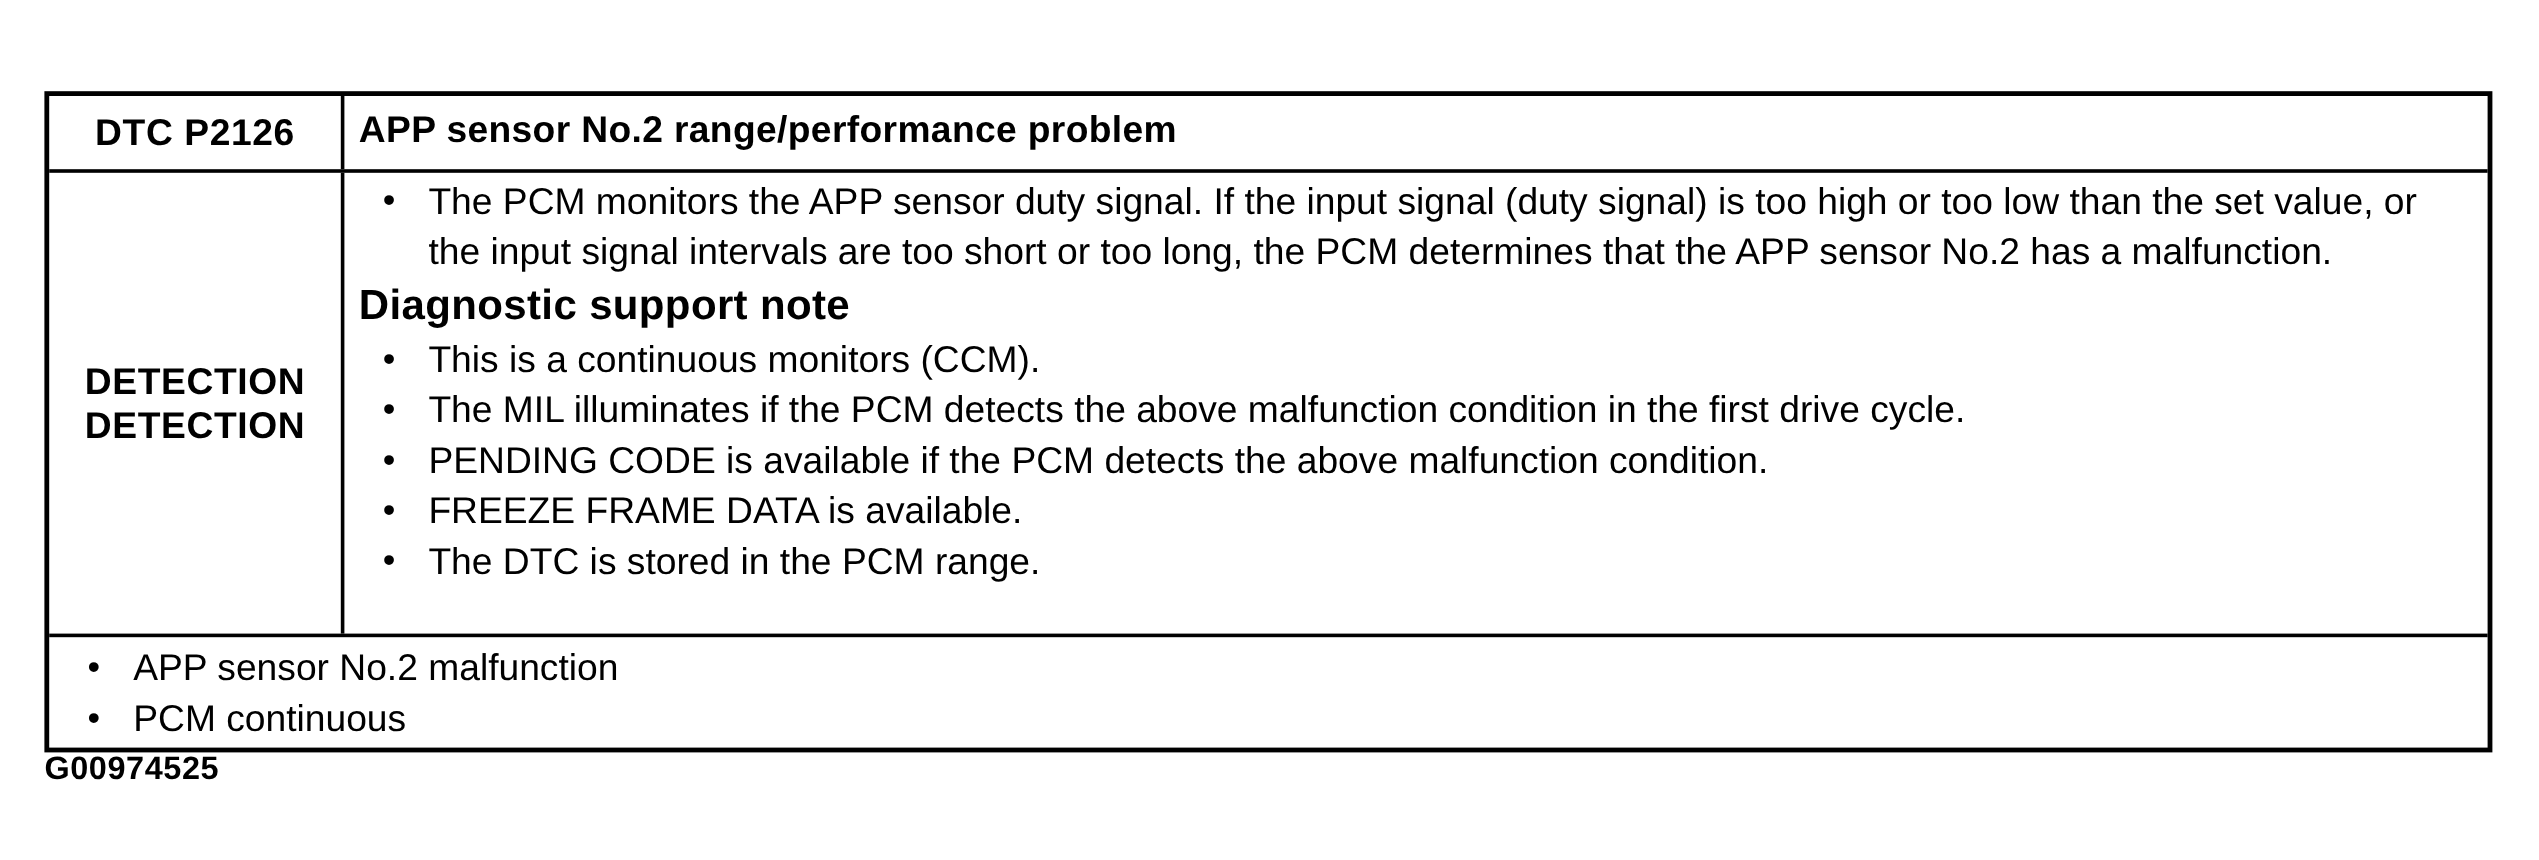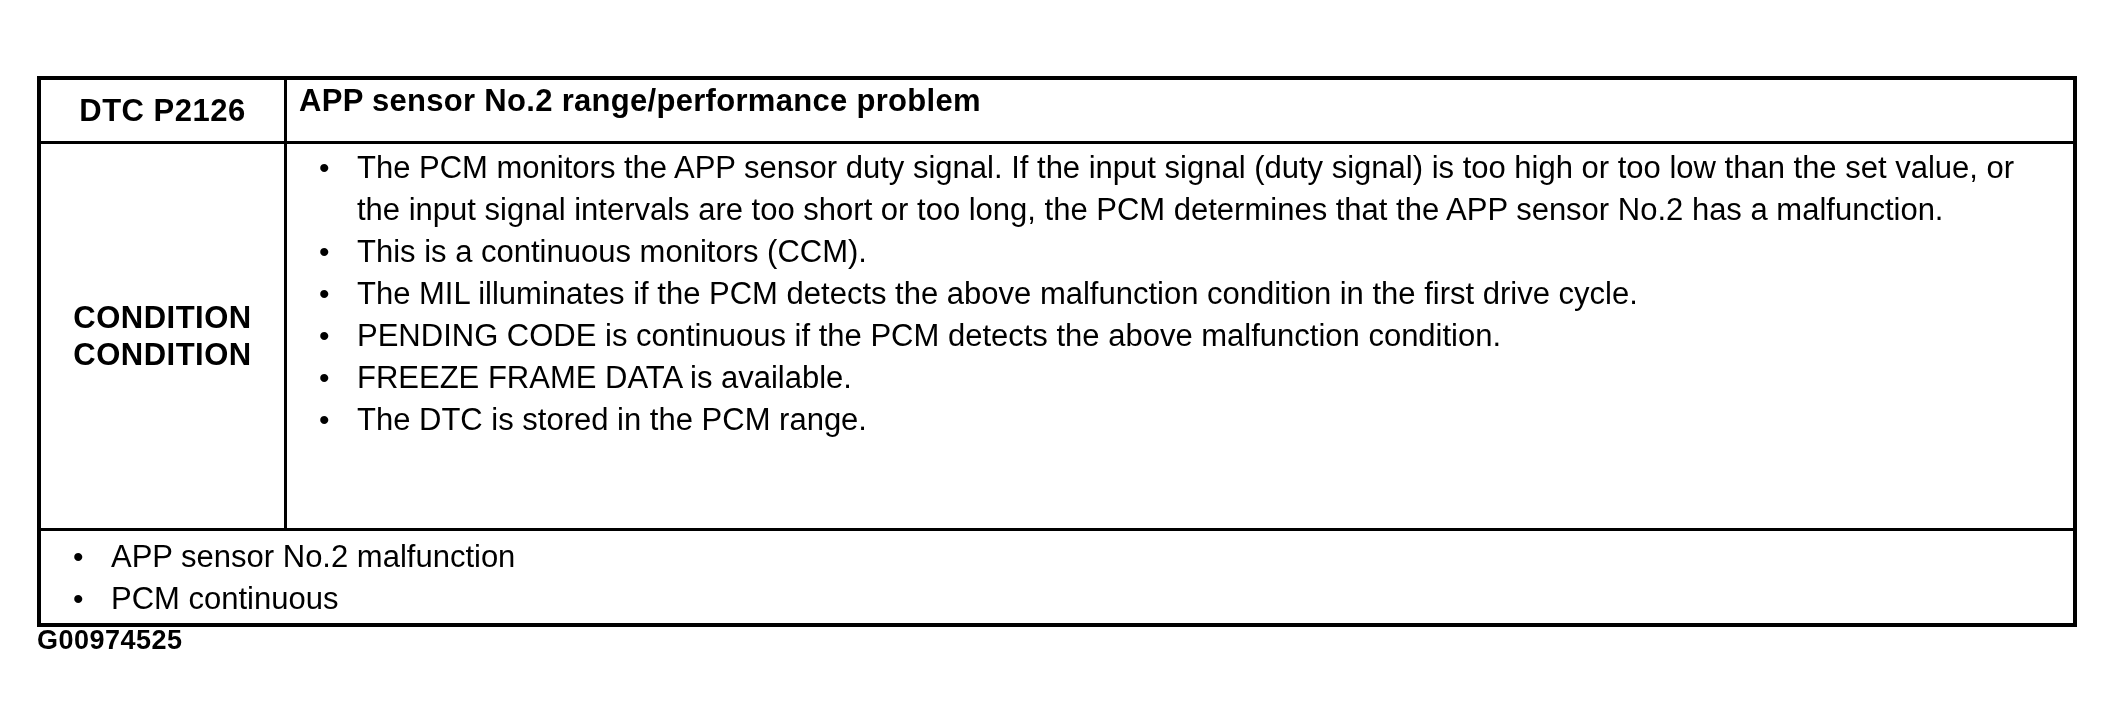--- a/index.html
+++ b/index.html
@@ -46,21 +46,21 @@
     flex: 1;
     box-sizing: border-box;
     font-size: 31px;
     line-height: 42px;
     padding: 3px 16px 3px 12px;
   }
   .header-row { min-height: 45px; }
   .header-row .content-cell {
     font-weight: bold;
     display: flex;
-    align-items: flex-start;
+    align-items: flex-end;
     padding-top: 0;
     padding-bottom: 12px;
     letter-spacing: 0.3px;
   }
   .detection-row { min-height: 384px; }
   .cause-row { min-height: 89px; }
   .cause-row .content-cell { padding-top: 5px; }
 
   .bullet-item { display: flex; }
   .bullet-dot {
@@ -98,41 +98,42 @@
       <div class="label-cell">
         <span>DTC P2126</span>
       </div>
       <div class="content-cell">
         <span>APP sensor No.2 range/performance problem</span>
       </div>
     </div>
 
     <div class="trow detection-row">
       <div class="label-cell">
-        <span>CONDITION CONDITION</span>
+        <span>DETECTION DETECTION</span>
       </div>
       <div class="content-cell">
 
         <div class="bullet-item">
           <span class="bullet-dot">•</span>
           <span class="bullet-text">The PCM monitors the APP sensor duty signal. If the input signal (duty signal) is too high or too low than the set value, or the input signal intervals are too short or too long, the PCM determines that the APP sensor No.2 has a malfunction.</span>
         </div>
 
+        <div class="subheading">Diagnostic support note</div>
 
         <div class="bullet-item">
           <span class="bullet-dot">•</span>
           <span class="bullet-text">This is a continuous monitors (CCM).</span>
         </div>
         <div class="bullet-item">
           <span class="bullet-dot">•</span>
           <span class="bullet-text">The MIL illuminates if the PCM detects the above malfunction condition in the first drive cycle.</span>
         </div>
         <div class="bullet-item">
           <span class="bullet-dot">•</span>
-          <span class="bullet-text">PENDING CODE is continuous if the PCM detects the above malfunction condition.</span>
+          <span class="bullet-text">PENDING CODE is available if the PCM detects the above malfunction condition.</span>
         </div>
         <div class="bullet-item">
           <span class="bullet-dot">•</span>
           <span class="bullet-text">FREEZE FRAME DATA is available.</span>
         </div>
         <div class="bullet-item">
           <span class="bullet-dot">•</span>
           <span class="bullet-text">The DTC is stored in the PCM range.</span>
         </div>
 

